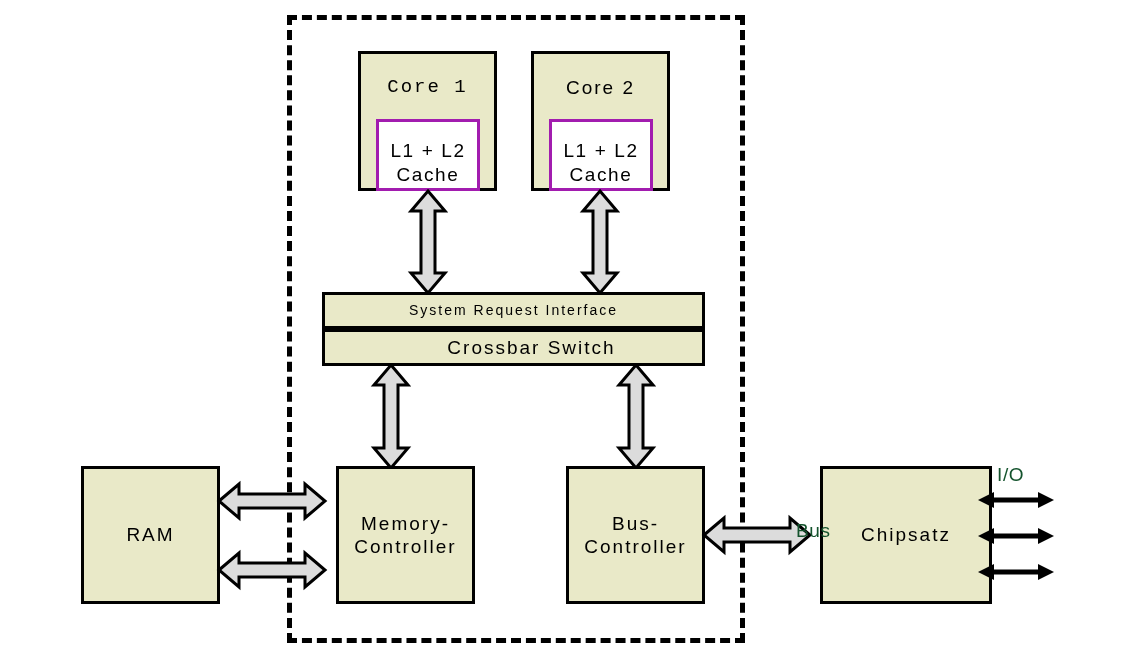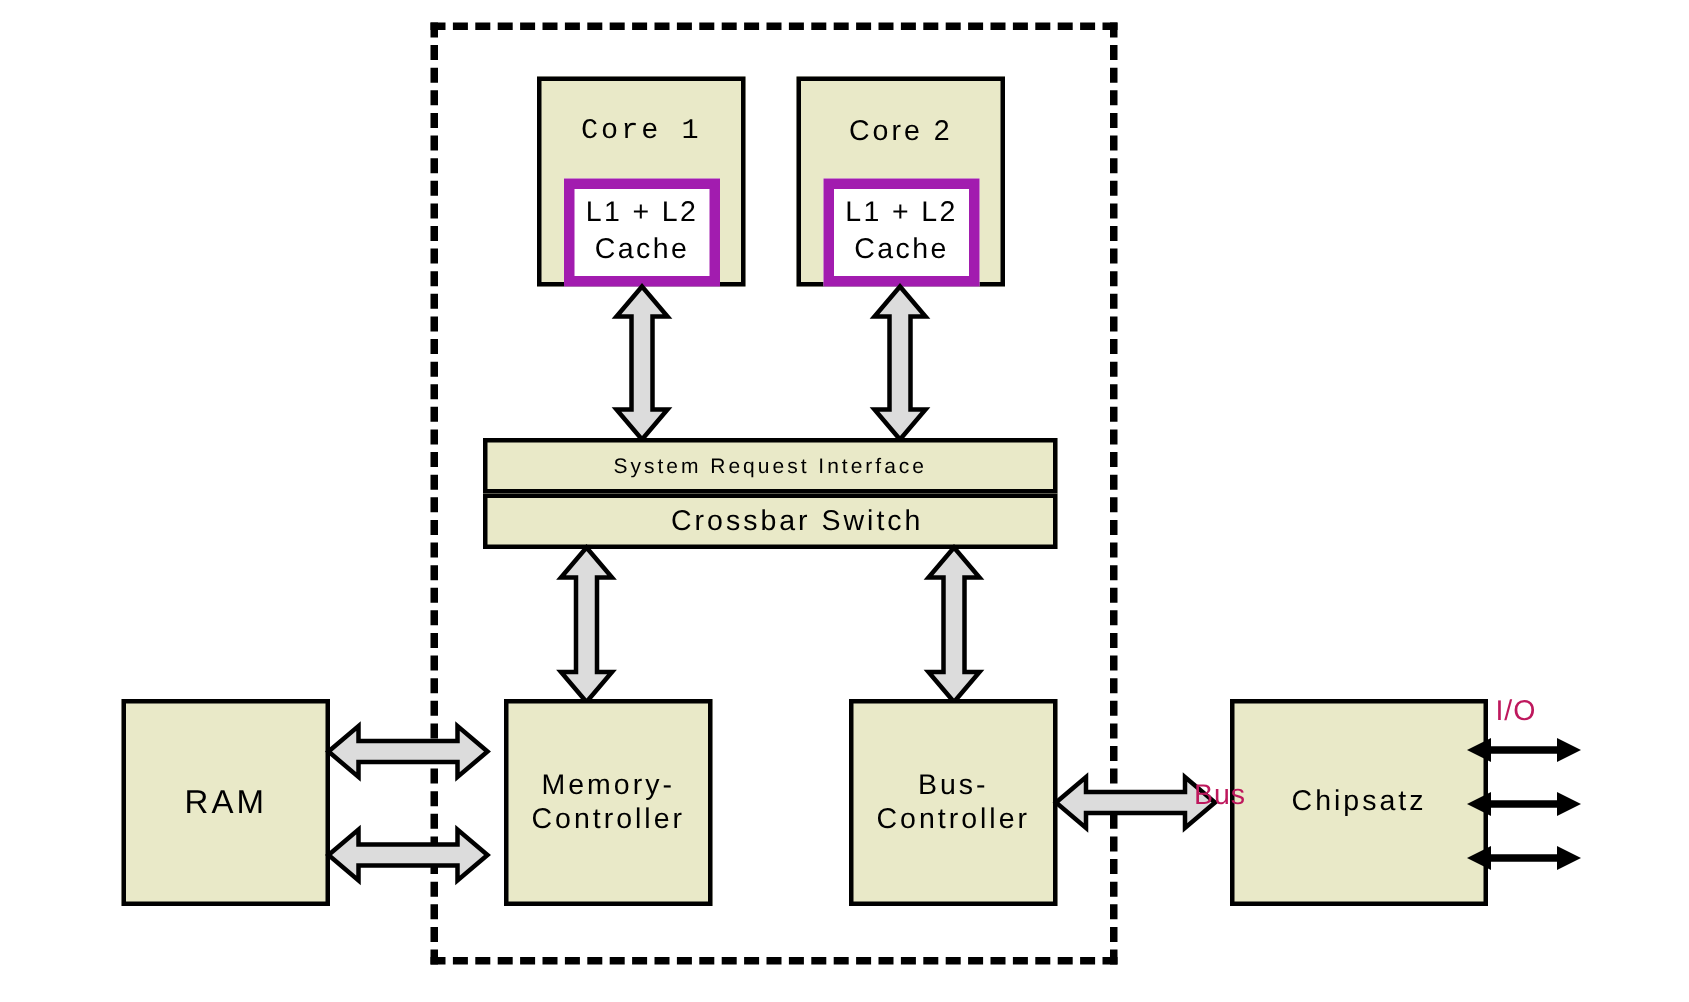--- a/index.html
+++ b/index.html
@@ -29,23 +29,23 @@
   .box-label {
     display: block;
     line-height: 1.22;
     letter-spacing: 2.0px;
     white-space: pre-line;
   }
   .cache-box {
     position: absolute;
     box-sizing: border-box;
     background: #ffffff;
-    border: 7px solid #a21caf;
+    border: 3px solid #a21caf;
     display: flex;
-    align-items: center;
+    align-items: flex-end;
     justify-content: center;
     text-align: center;
   }
   .cache-label {
     display: block;
     line-height: 1.30;
     letter-spacing: 1.6px;
     white-space: pre-line;
     font-size: 19px;
   }
@@ -56,21 +56,21 @@
     background: transparent;
   }
   .arrow-svg {
     position: absolute;
     overflow: visible;
   }
   .free-label {
     position: absolute;
     font-size: 19px;
     letter-spacing: 0.6px;
-    color: #be185d;
+    color: #14532d;
     white-space: nowrap;
   }
 </style>
 </head>
 <body>
 
 <div id="canvas">
 
   <div class="die-boundary" style="left:287px; top:15px; width:458px; height:628px;"></div>
 
@@ -108,21 +108,21 @@
 
   <svg class="arrow-svg" style="left:372px; top:364px;" width="38" height="105" viewBox="0 0 38 105">
     <polygon points="19,1 36,21 26,21 26,84 36,84 19,104 2,84 12,84 12,21 2,21" fill="#dcdcdc" stroke="#000000" stroke-width="3" stroke-linejoin="miter"></polygon>
   </svg>
 
   <svg class="arrow-svg" style="left:617px; top:364px;" width="38" height="105" viewBox="0 0 38 105">
     <polygon points="19,1 36,21 26,21 26,84 36,84 19,104 2,84 12,84 12,21 2,21" fill="#dcdcdc" stroke="#000000" stroke-width="3" stroke-linejoin="miter"></polygon>
   </svg>
 
   <div class="box" style="left:81px; top:466px; width:139px; height:138px;">
-    <span class="box-label" style="font-size:22px;">RAM</span>
+    <span class="box-label" style="font-size:19px;">RAM</span>
   </div>
 
   <div class="box" style="left:336px; top:466px; width:139px; height:138px;">
     <span class="box-label" style="font-size:19px;">Memory-
 Controller</span>
   </div>
 
   <svg class="arrow-svg" style="left:218px; top:482px;" width="108" height="38" viewBox="0 0 108 38">
     <polygon points="1,19 21,2 21,12 87,12 87,2 107,19 87,36 87,26 21,26 21,36" fill="#dcdcdc" stroke="#000000" stroke-width="3" stroke-linejoin="miter"></polygon>
   </svg>

